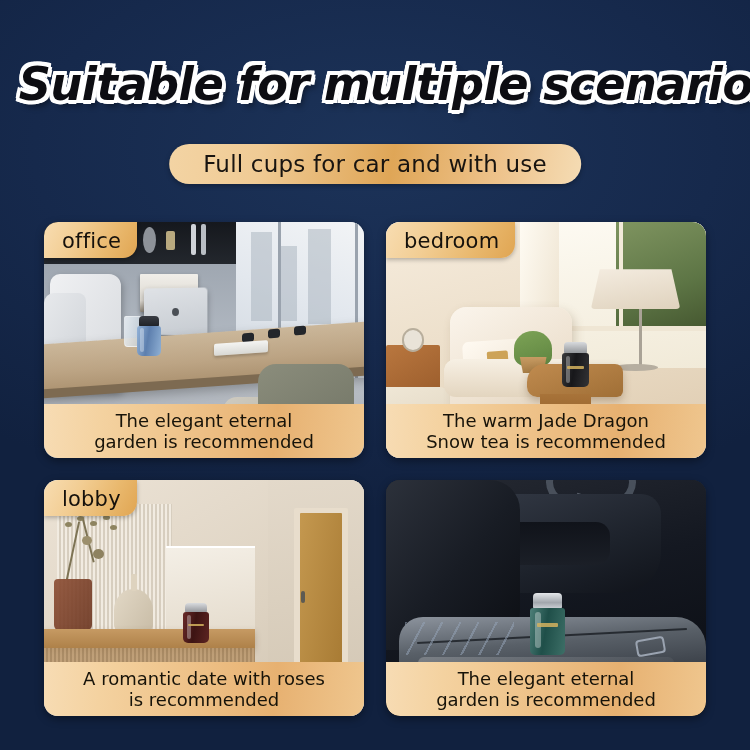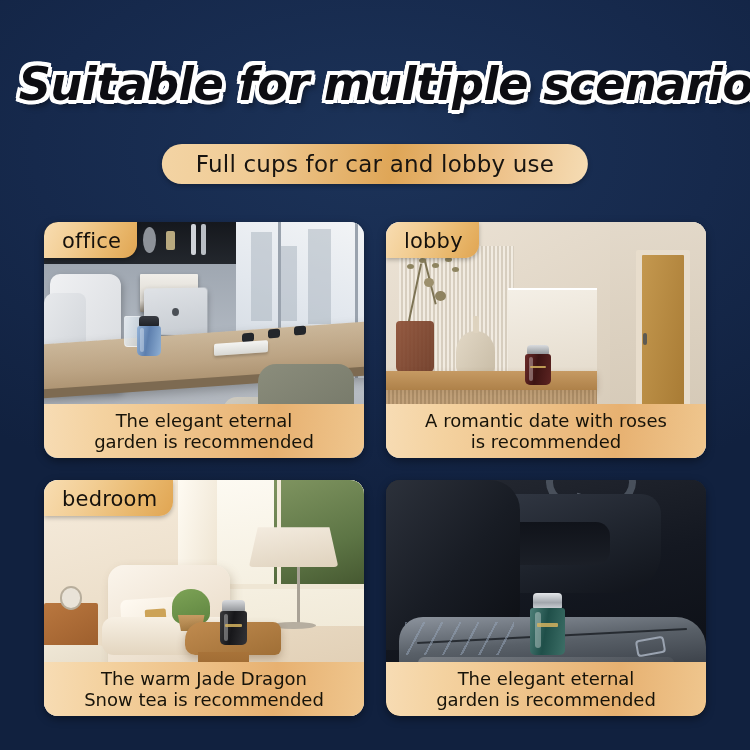--- a/index.html
+++ b/index.html
@@ -520,21 +520,21 @@
   .b-car .label { top: 48%; }
 
 </style>
 </head>
 <body>
 
 <div class="page">
 
   <div class="header">
     <div class="main-title">Suitable for multiple scenarios</div>
-    <div class="subtitle-pill">Full cups for car and lobby use</div>
+    <div class="subtitle-pill">Full cups for car and with use</div>
   </div>
 
   <div class="cards">
 
     <div class="card">
       <div class="card-photo ph-office">
         <div class="of-wall"></div>
         <div class="of-shelfdark"></div>
         <div class="of-shelfitem" style="left:24%;top:3%;width:5%;height:10%;border-radius:50%;"></div>
         <div class="of-shelfitem" style="left:31%;top:2%;width:4%;height:11%;border-radius:50%;background:#8d9299;"></div>
@@ -569,20 +569,56 @@
         <div class="of-chair-r"></div>
       </div>
       <div class="badge">office</div>
       <div class="caption">
         <span>The elegant eternal</span>
         <span>garden is recommended</span>
       </div>
     </div>
 
     <div class="card">
+      <div class="card-photo ph-bed">
+        <div class="bd-wall"></div>
+        <div class="bd-window"></div>
+        <div class="bd-trees"></div>
+        <div class="bd-winmull" style="right:26%;"></div>
+        <div class="bd-winframe"></div>
+        <div class="bd-curtain"></div>
+        <div class="bd-lamp-shade"></div>
+        <div class="bd-lamp-pole"></div>
+        <div class="bd-lamp-base"></div>
+        <div class="bd-nightstand"></div>
+        <div class="bd-clock"></div>
+        <div class="bd-bed"></div>
+        <div class="bd-chair"></div>
+        <div class="bd-cushion"></div>
+        <div class="bd-chairarm"></div>
+        <div class="bd-plant"></div>
+        <div class="bd-pot"></div>
+        <div class="bd-table"></div>
+        <div class="bd-tableleg"></div>
+        <div class="bottle b-bed">
+          <div class="cap"></div>
+          <div class="body"></div>
+          <div class="shine"></div>
+          <div class="label"></div>
+        </div>
+        <div class="bd-ottoman"></div>
+      </div>
+      <div class="badge">bedroom</div>
+      <div class="caption">
+        <span>The warm Jade Dragon</span>
+        <span>Snow tea is recommended</span>
+      </div>
+    </div>
+
+    <div class="card">
       <div class="card-photo ph-lobby">
         <div class="lb-wall"></div>
         <div class="lb-wallright"></div>
         <div class="lb-reeded"></div>
         <div class="lb-panel"></div>
         <div class="lb-doorframe"></div>
         <div class="lb-door"></div>
         <div class="lb-doorhandle"></div>
         <div class="lb-branch">
           <div class="lb-stem" style="left:18%;top:10%;width:2px;height:78%;transform:rotate(12deg);"></div>
@@ -607,56 +643,20 @@
         <div class="lb-consoleshadow"></div>
       </div>
       <div class="badge">lobby</div>
       <div class="caption">
         <span>A romantic date with roses</span>
         <span>is recommended</span>
       </div>
     </div>
 
     <div class="card">
-      <div class="card-photo ph-bed">
-        <div class="bd-wall"></div>
-        <div class="bd-window"></div>
-        <div class="bd-trees"></div>
-        <div class="bd-winmull" style="right:26%;"></div>
-        <div class="bd-winframe"></div>
-        <div class="bd-curtain"></div>
-        <div class="bd-lamp-shade"></div>
-        <div class="bd-lamp-pole"></div>
-        <div class="bd-lamp-base"></div>
-        <div class="bd-nightstand"></div>
-        <div class="bd-clock"></div>
-        <div class="bd-bed"></div>
-        <div class="bd-chair"></div>
-        <div class="bd-cushion"></div>
-        <div class="bd-chairarm"></div>
-        <div class="bd-plant"></div>
-        <div class="bd-pot"></div>
-        <div class="bd-table"></div>
-        <div class="bd-tableleg"></div>
-        <div class="bottle b-bed">
-          <div class="cap"></div>
-          <div class="body"></div>
-          <div class="shine"></div>
-          <div class="label"></div>
-        </div>
-        <div class="bd-ottoman"></div>
-      </div>
-      <div class="badge">bedroom</div>
-      <div class="caption">
-        <span>The warm Jade Dragon</span>
-        <span>Snow tea is recommended</span>
-      </div>
-    </div>
-
-    <div class="card">
       <div class="card-photo ph-car">
         <div class="cr-bg"></div>
         <div class="cr-wheel"></div>
         <div class="cr-wheelspoke"></div>
         <div class="cr-console"></div>
         <div class="cr-consoleinner"></div>
         <div class="cr-seatback"></div>
         <div class="cr-seat">
           <div class="cr-seatline" style="left:6%;top:18%;width:88%;transform:rotate(-3deg);"></div>
           <div class="cr-seatline" style="left:8%;top:52%;width:84%;transform:rotate(-2deg);"></div>

